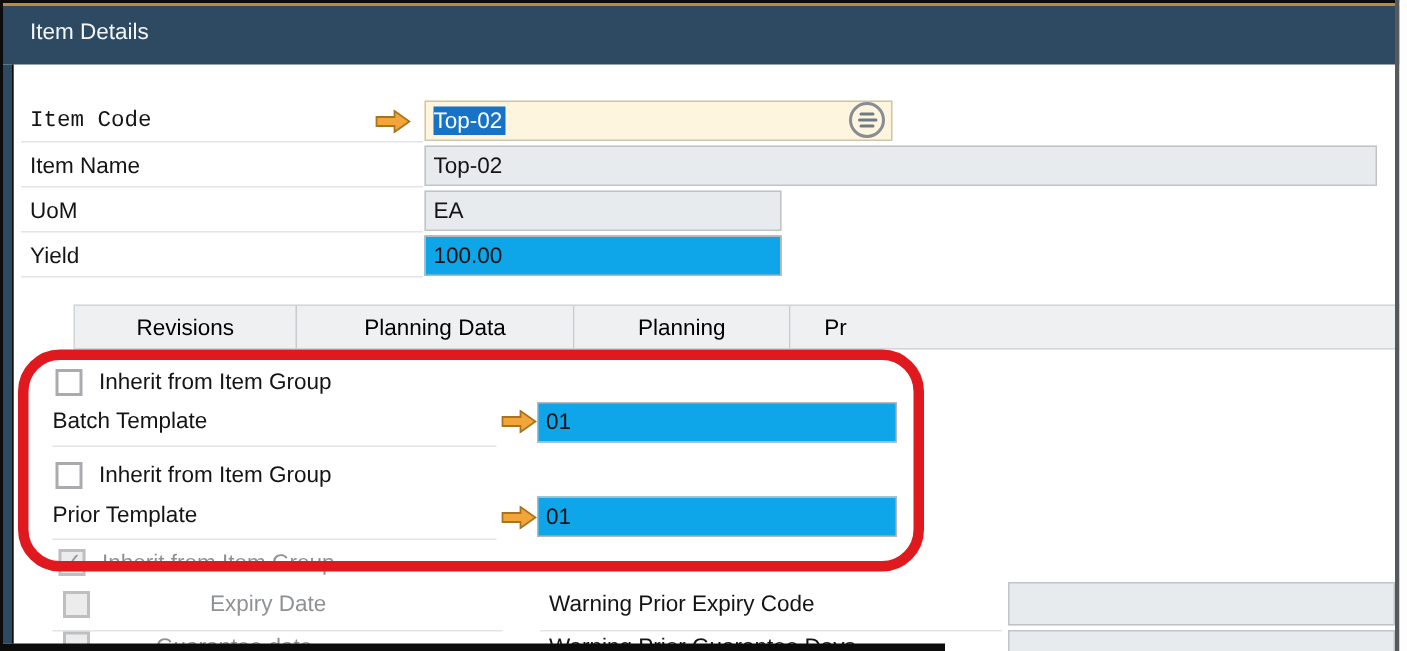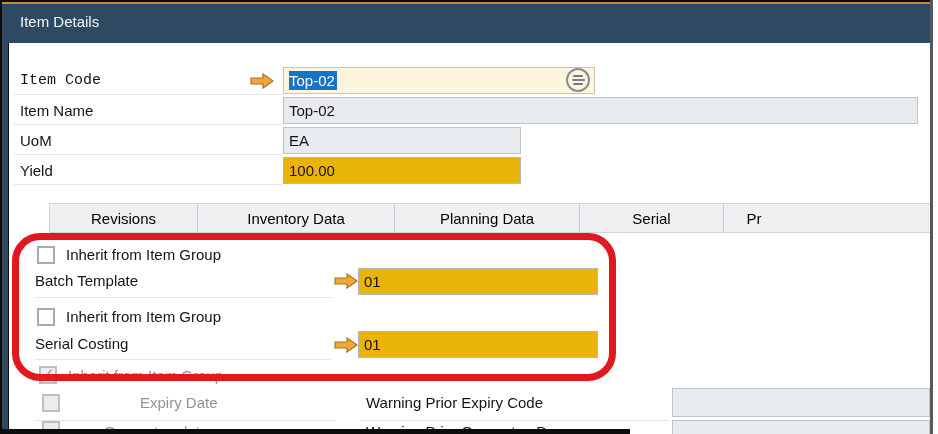--- a/index.html
+++ b/index.html
@@ -20,21 +20,21 @@
   .right-gap{position:absolute;left:933px;top:0;width:5px;height:434px;background:#fdfdfd;}
   .bottom-black{position:absolute;left:0;top:429px;width:630px;height:5px;background:#0c0c0c;z-index:30;}
 
   
   .lbl{position:absolute;height:26px;line-height:26px;white-space:nowrap;}
   .lbl.dim{color:#8f9295;}
   .uline{position:absolute;height:1px;background:#e3e4e6;}
 
   
   .field{position:absolute;height:27px;box-sizing:border-box;border:1px solid #b4b8bc;
-         background:#eab308;line-height:25px;padding:0 5px;white-space:nowrap;overflow:hidden;}
+         background:#0ea5e9;line-height:25px;padding:0 5px;white-space:nowrap;overflow:hidden;}
   .field.disabled{background:#e8ebee;border-color:#c0c4c7;}
   .field.code{background:#fdf5dd;border-color:#ccc4ab;}
   .sel{background:#1673c7;color:#ffffff;padding:1px 2px 1px 0;}
 
   
   .cfl{position:absolute;width:24px;height:24px;border:2px solid #878d93;border-radius:50%;
        box-sizing:border-box;display:flex;flex-direction:column;justify-content:center;
        align-items:center;gap:2px;background:transparent;}
   .cfl i{display:block;height:2px;background:#6e7a84;border-radius:1px;}
   .cfl i.l1{width:10px;} .cfl i.l2{width:13px;} .cfl i.l3{width:10px;}
@@ -100,42 +100,41 @@
 <div class="uline" style="left:14px;top:154px;width:268px;"></div>
 
 <div class="lbl" style="left:20px;top:158px;">Yield</div>
 <div class="field" style="left:283px;top:157px;width:238px;">
   <span>100.00</span>
 </div>
 <div class="uline" style="left:14px;top:184px;width:268px;"></div>
 
 <div class="tabstrip">
   <div class="tab" style="width:148px;">Revisions</div>
-  <div class="tab" style="width:197px;">Inventory Data</div>
   <div class="tab" style="width:185px;">Planning Data</div>
-  <div class="tab" style="width:144px;">Serial</div>
+  <div class="tab" style="width:144px;">Planning</div>
   <div class="tab" style="width:60px;border-right:none;">Pr</div>
 </div>
 
 <div class="cb" style="left:37px;top:246px;"></div>
 <div class="lbl" style="left:66px;top:242px;">Inherit from Item Group</div>
 
 <div class="lbl" style="left:35px;top:268px;">Batch Template</div>
 <div class="uline" style="left:35px;top:297px;width:296px;"></div>
 <svg class="arrow" style="left:334px;top:273px;" viewBox="0 0 24 16">
   <path d="M1 5 h12 V1 l10 7 -10 7 v-4 H1 z" fill="#f2a63a" stroke="#a5761f" stroke-width="1.2"></path>
 </svg>
 <div class="field" style="left:358px;top:268px;width:240px;">
   <span>01</span>
 </div>
 
 <div class="cb" style="left:37px;top:308px;"></div>
 <div class="lbl" style="left:66px;top:304px;">Inherit from Item Group</div>
 
-<div class="lbl" style="left:35px;top:331px;">Serial Costing</div>
+<div class="lbl" style="left:35px;top:331px;">Prior Template</div>
 <div class="uline" style="left:35px;top:359px;width:296px;"></div>
 <svg class="arrow" style="left:334px;top:337px;" viewBox="0 0 24 16">
   <path d="M1 5 h12 V1 l10 7 -10 7 v-4 H1 z" fill="#f2a63a" stroke="#a5761f" stroke-width="1.2"></path>
 </svg>
 <div class="field" style="left:358px;top:331px;width:240px;">
   <span>01</span>
 </div>
 
 <div class="cb disabled checked" style="left:39px;top:366px;"></div>
 <div class="lbl dim" style="left:68px;top:363px;">Inherit from Item Group</div>

